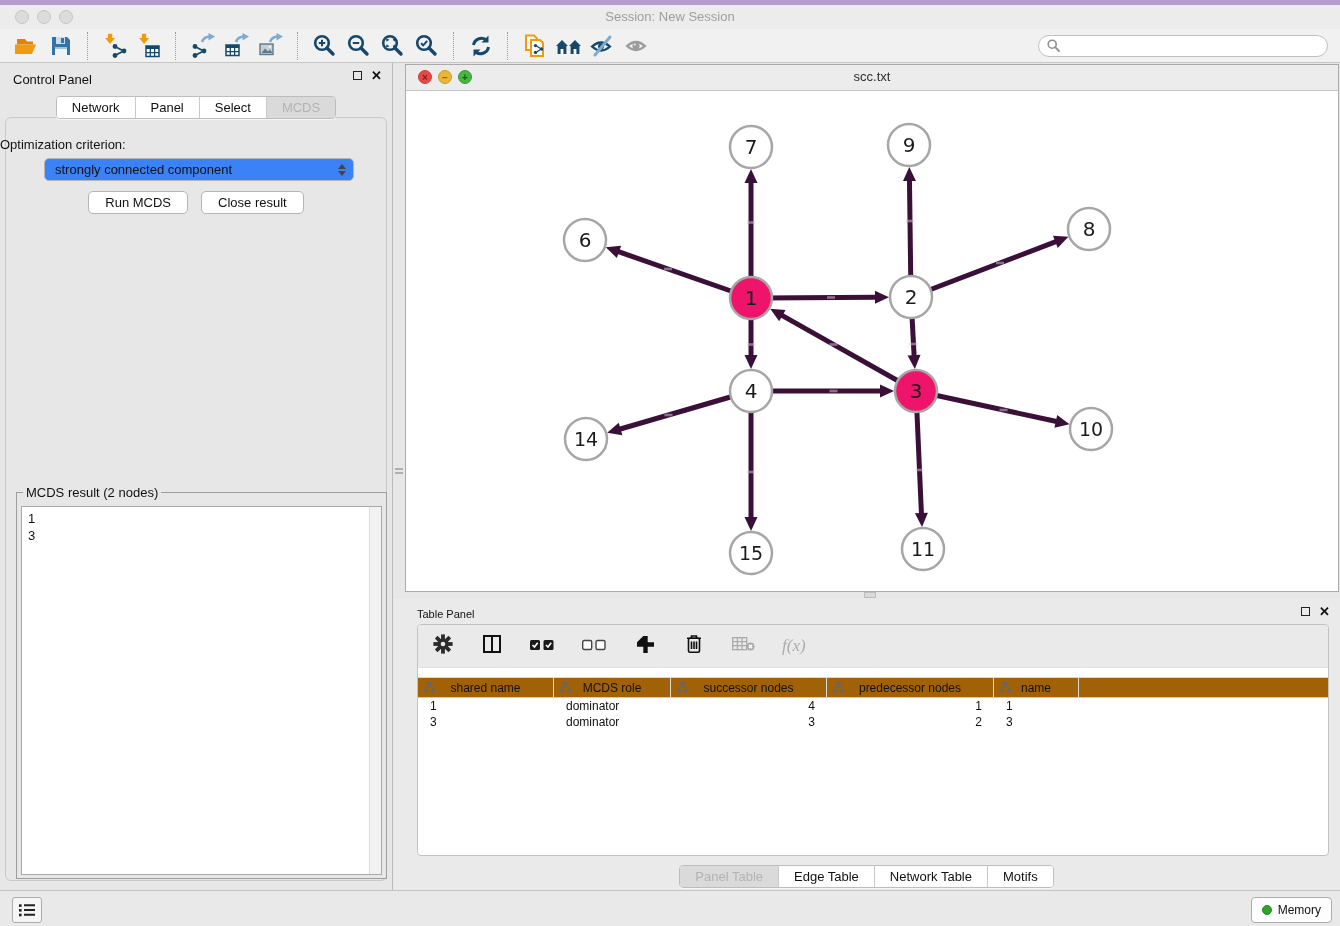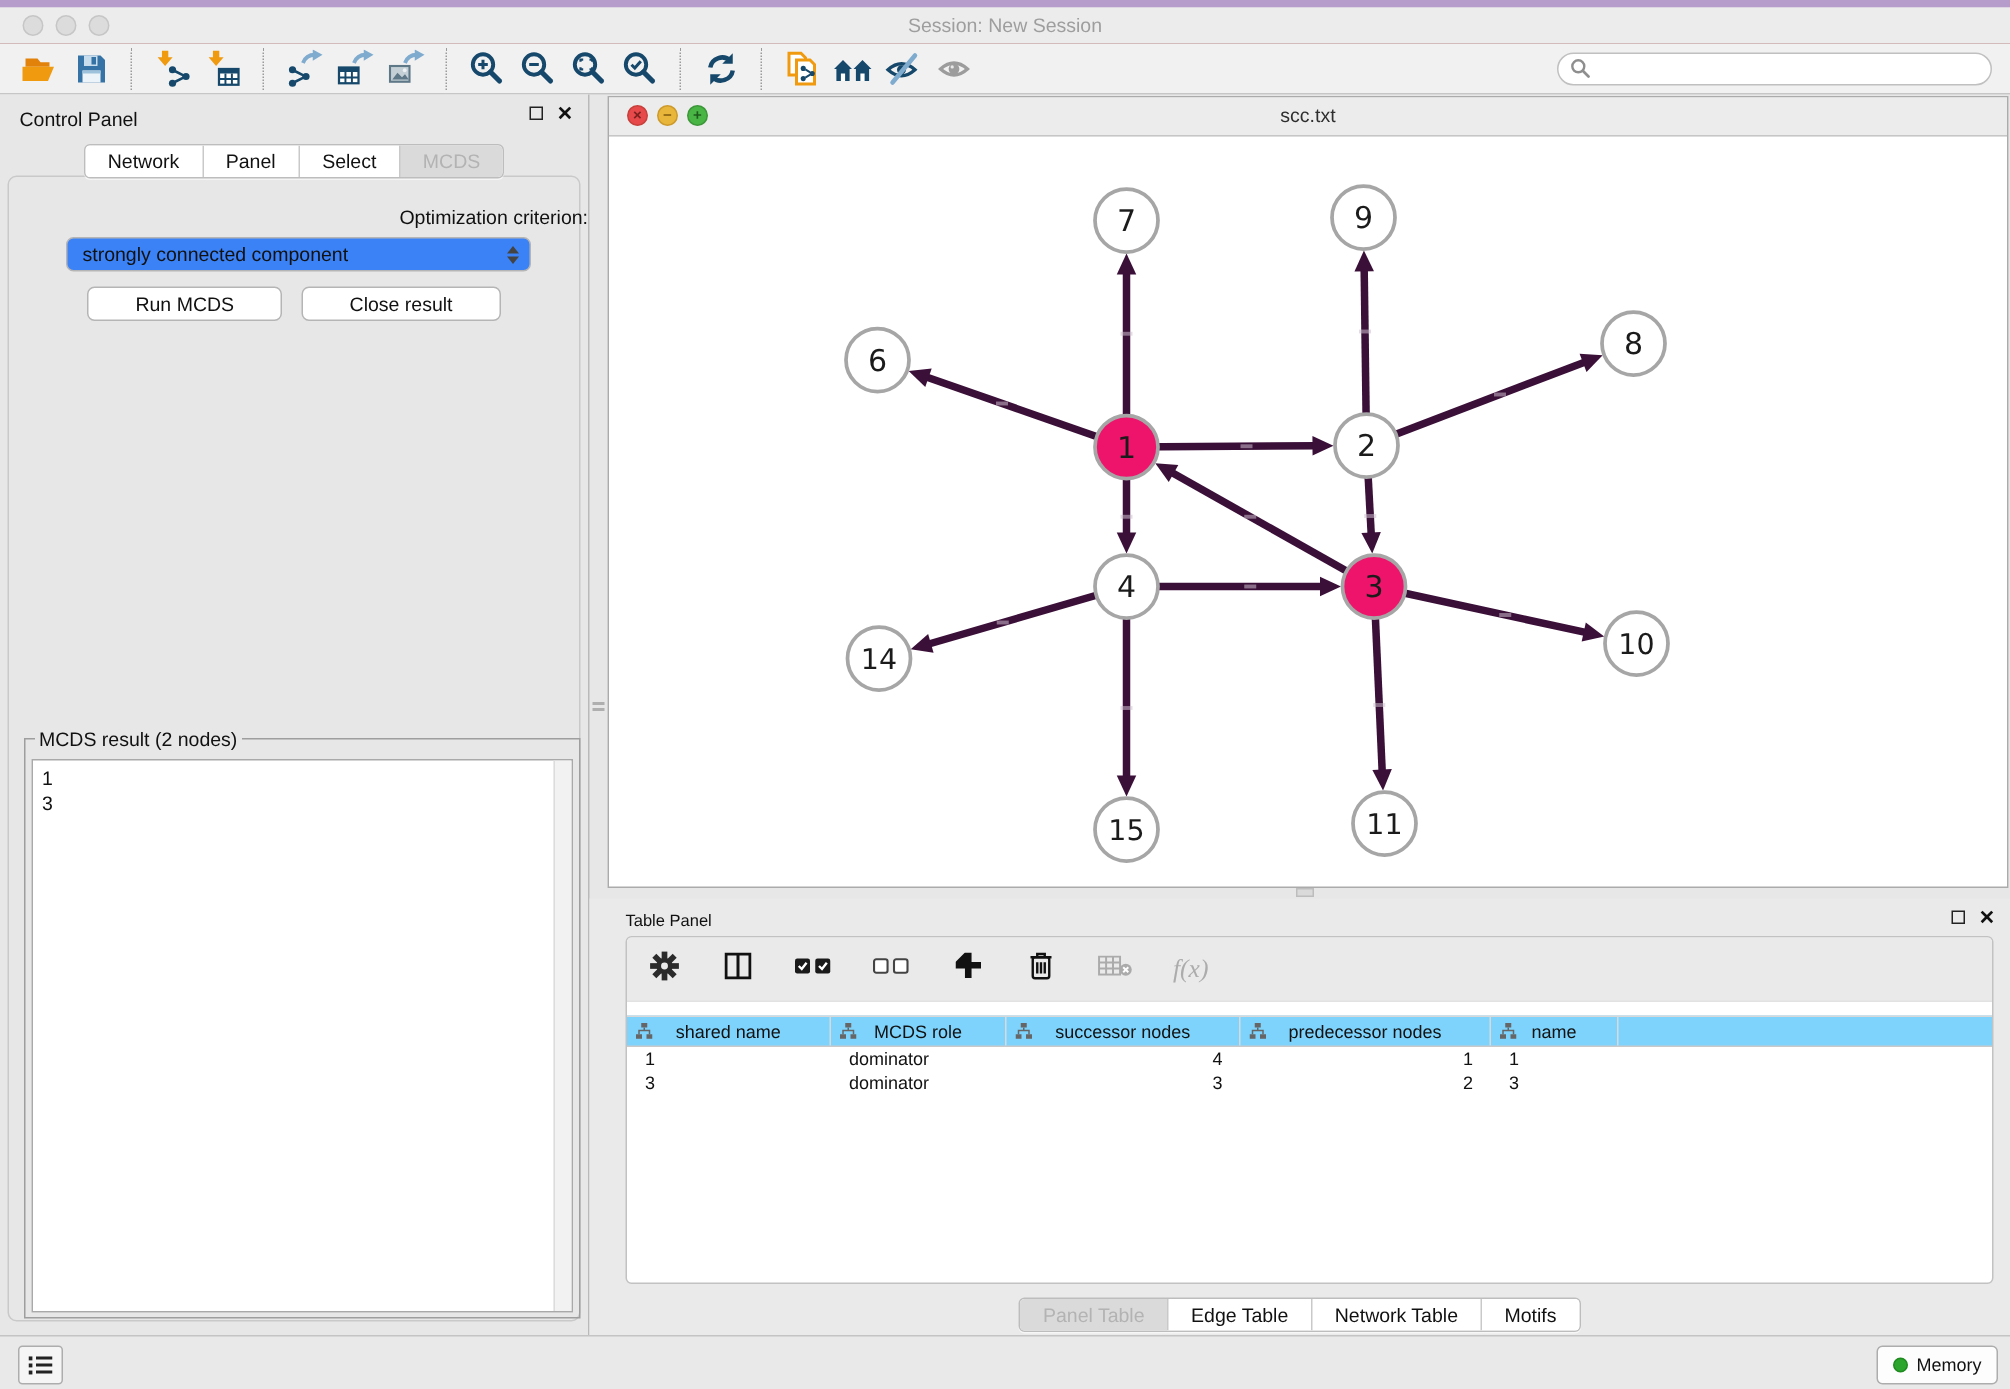--- a/index.html
+++ b/index.html
@@ -29,29 +29,29 @@
   .seg{padding:0 15px;height:21px;line-height:21px;font-size:13px;color:#111;background:#fff;
        border-left:1px solid #C9C9C9;white-space:nowrap;}
   .seg:first-child{border-left:none;}
   .seg.active{background:#DADADA;color:#B3B3B3;}
   
   .control-panel{position:absolute;left:0;top:63px;width:393px;height:827px;background:#E7E7E7;
                  border-right:1px solid #B9B9B9;box-sizing:border-box;}
   .cp-title{position:absolute;left:13px;top:9px;font-size:13px;color:#111;}
   .cp-content-box{position:absolute;left:5px;top:54px;right:5px;bottom:9px;border:1px solid #C9C9C9;border-radius:6px;}
   .cp-tabs{position:absolute;left:0;right:0;top:33px;display:flex;justify-content:center;}
-  .opt-label{position:absolute;left:0;right:0;top:74px;text-align:right;font-size:13px;}
+  .opt-label{position:absolute;left:0;right:0;top:74px;text-align:left;font-size:13px;}
   .dropdown{position:absolute;left:44px;top:95px;width:310px;height:23px;background:#3b82f6;border:1px solid #B5B5B5;
             border-radius:5px;display:flex;align-items:center;box-sizing:border-box;padding-left:10px;font-size:13px;}
   .dd-stepper{margin-left:auto;margin-right:7px;display:flex;flex-direction:column;gap:2px;align-items:center;}
   .tri-up{width:0;height:0;border-left:4px solid transparent;border-right:4px solid transparent;border-bottom:5px solid #444;}
   .tri-dn{width:0;height:0;border-left:4px solid transparent;border-right:4px solid transparent;border-top:5px solid #444;}
   .cp-buttons{position:absolute;left:0;right:0;top:128px;display:flex;justify-content:center;gap:13px;}
   .btn{height:23px;line-height:21px;background:#fff;border:1px solid #B5B5B5;border-radius:5px;
-       font-size:13px;padding:0 31px;box-sizing:border-box;text-align:center;}
+       font-size:13px;padding:0 16px;box-sizing:border-box;text-align:center;}
   .result-fieldset{position:absolute;left:16px;top:422px;width:371px;height:394px;border:1px solid #9E9E9E;
                    margin:0;padding:6px 4px 3px 4px;box-sizing:border-box;}
   .result-fieldset legend{font-size:13px;padding:0 3px;margin-left:2px;}
   .result-box{position:relative;width:100%;height:100%;background:#fff;border:1px solid #A9A9A9;box-sizing:border-box;overflow:hidden;}
   .result-lines{padding:3px 6px;font-size:13px;line-height:17px;}
   .result-scroll{position:absolute;right:0;top:0;bottom:0;width:11px;background:#F2F2F2;border-left:1px solid #DCDCDC;}
   
   .net-window{position:absolute;left:405px;top:64px;width:934px;height:528px;background:#fff;
               border:1px solid #ABABAB;box-sizing:border-box;}
   .net-titlebar{position:relative;height:25px;background:#ECECEC;border-bottom:1px solid #C6C6C6;}
@@ -64,21 +64,21 @@
   .sash-h{position:absolute;left:864px;top:592px;width:12px;height:6px;background:#DADADA;border:1px solid #BDBDBD;box-sizing:border-box;}
   
   .table-panel{position:absolute;left:393px;top:599px;width:947px;height:291px;background:#EAEAEA;}
   .tp-title{position:absolute;left:24px;top:9px;font-size:11px;}
   .tp-box{position:absolute;left:24px;top:25px;width:912px;height:232px;background:#fff;border:1px solid #C2C2C2;
           border-radius:4px;overflow:hidden;box-sizing:border-box;}
   .tp-toolbar{height:42px;background:#EAEAEA;border-bottom:1px solid #E2E2E2;display:flex;align-items:center;
               gap:27px;padding-left:14px;}
   .tp-tb-btn{display:flex;align-items:center;justify-content:center;min-width:22px;height:26px;}
   .tp-gap{height:9px;background:#fff;}
-  .tbl-header{display:flex;height:19px;background:#7dd3fc;border-top:1px solid #D8D8D8;border-bottom:1px solid #C9C9C9;}
+  .tbl-header{display:flex;height:19px;background:#a16207;border-top:1px solid #D8D8D8;border-bottom:1px solid #C9C9C9;}
   .th-cell{position:relative;border-right:1px solid #D9D9D9;font-size:12px;display:flex;align-items:center;
            justify-content:center;box-sizing:border-box;}
   .th-cell .tree-ic{position:absolute;left:6px;top:4px;}
   .tbl-row{display:flex;height:16px;font-size:12px;align-items:center;}
   .td-cell{box-sizing:border-box;overflow:hidden;white-space:nowrap;}
   .tp-tabs{position:absolute;left:0;right:0;top:266px;display:flex;justify-content:center;}
   
   .status-bar{position:absolute;left:0;top:890px;width:1340px;height:36px;background:#E9E9E9;border-top:1px solid #C4C4C4;box-sizing:border-box;}
   .list-btn{position:absolute;left:12px;top:6px;width:28px;height:24px;background:#F5F5F5;border:1px solid #ADADAD;
             border-radius:3px;display:flex;align-items:center;justify-content:center;}

